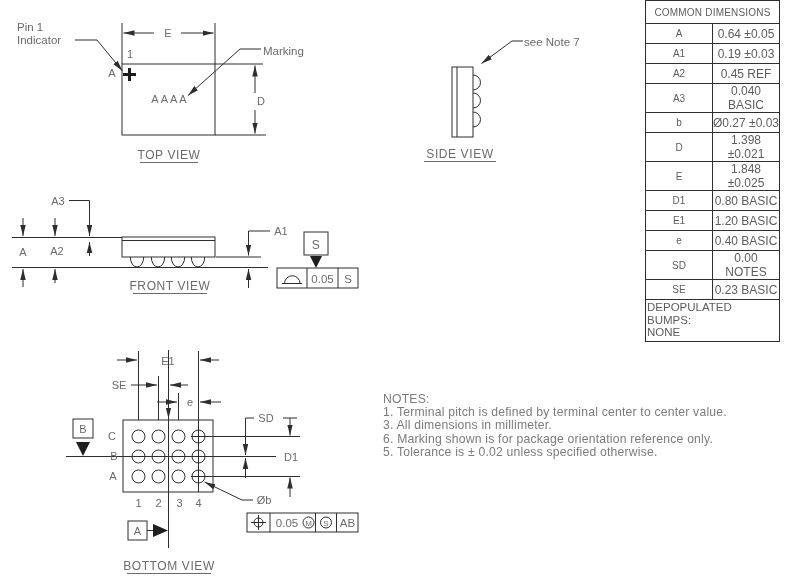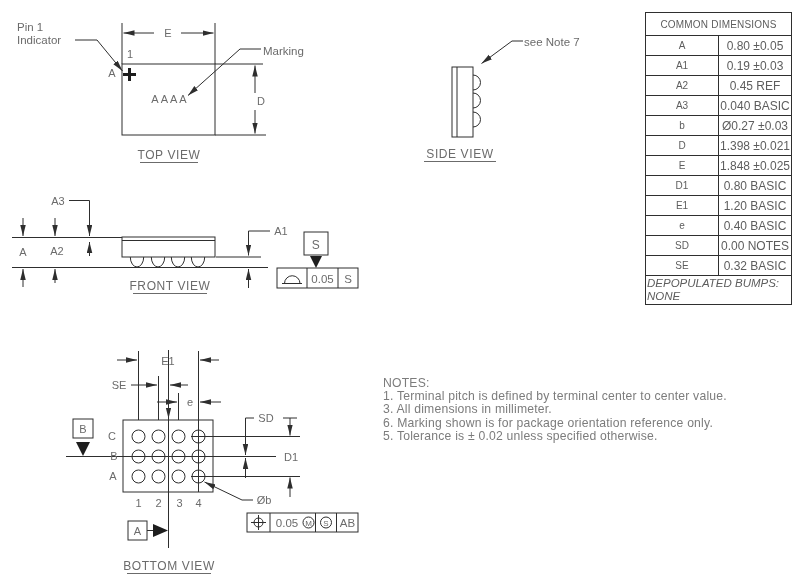--- a/index.html
+++ b/index.html
@@ -9,28 +9,28 @@
   svg .ln{stroke:#2e2e2e;fill:none;stroke-width:1;}
   svg .thick{stroke:#1c1c1c;fill:none;stroke-width:3;}
   svg .fillb{fill:#1e1e1e;stroke:none;}
   svg .mk{fill:#2e2e2e;stroke:none;}
   svg .lnu{stroke:#6b6b6b;fill:none;stroke-width:1;}
   svg text{fill:#6b6b6b;font-family:"Liberation Sans",sans-serif;font-size:11px;}
   svg text.ttl{font-size:12px;letter-spacing:.6px;}
   svg text.md{font-size:11.5px;}
   svg text.sm{font-size:8px;}
   svg text.sp{letter-spacing:2px;}
-  .dims-table{position:absolute;left:645px;top:12px;width:147px;color:#5d5d5d;}
+  .dims-table{position:absolute;left:645px;top:0;width:135px;color:#5d5d5d;}
   .dims-table table{border-collapse:collapse;width:100%;table-layout:fixed;}
   .dims-table th,.dims-table td{border:1px solid #2f2f2f;padding:0;text-align:center;}
   .dims-table th{font-size:10px;font-weight:normal;height:22px;letter-spacing:.2px;}
   .dims-table td.sym{font-size:10px;width:49px;height:19px;}
   .dims-table td.val{font-size:12px;}
-  .dims-table td.foot{text-align:left;font-size:11.5px;padding:1px 1px 2px 1px;line-height:12.5px;font-style:italic;}
-  .notes{position:absolute;left:383px;top:377px;width:410px;color:#7c7c7c;
+  .dims-table td.foot{text-align:left;font-size:11.5px;padding:1px 1px 2px 1px;line-height:12.5px;}
+  .notes{position:absolute;left:383px;top:393px;width:410px;color:#7c7c7c;
          font-size:12.2px;line-height:13.2px;letter-spacing:.2px;}
 </style>
 </head>
 <body>
 
 <div class="canvas">
 
 <svg width="795" height="585" viewBox="0 0 795 585">
   <defs>
     <marker id="arr" markerUnits="userSpaceOnUse" markerWidth="12" markerHeight="6" refX="11" refY="2.75" orient="auto">
@@ -189,21 +189,21 @@
 </svg>
 
 <div class="dims-table">
   <table>
     <tbody>
       <tr>
             <th colspan="2">COMMON DIMENSIONS</th>
           </tr>
       <tr>
             <td class="sym">A</td>
-            <td class="val">0.80 ±0.05</td>
+            <td class="val">0.64 ±0.05</td>
           </tr>
       <tr>
             <td class="sym">A1</td>
             <td class="val">0.19 ±0.03</td>
           </tr>
       <tr>
             <td class="sym">A2</td>
             <td class="val">0.45 REF</td>
           </tr>
       <tr>
@@ -233,21 +233,21 @@
       <tr>
             <td class="sym">e</td>
             <td class="val">0.40 BASIC</td>
           </tr>
       <tr>
             <td class="sym">SD</td>
             <td class="val">0.00 NOTES</td>
           </tr>
       <tr>
             <td class="sym">SE</td>
-            <td class="val">0.32 BASIC</td>
+            <td class="val">0.23 BASIC</td>
           </tr>
       <tr>
             <td class="foot" colspan="2">
         <div>DEPOPULATED BUMPS:</div>
         <div>NONE</div>
       </td>
           </tr>
     </tbody>
   </table>
 </div>

